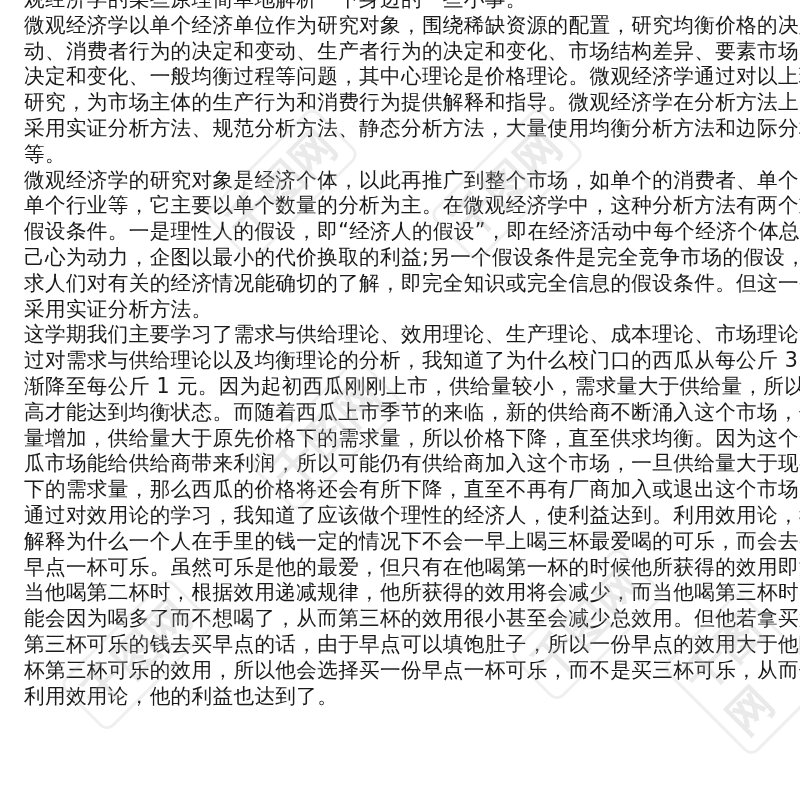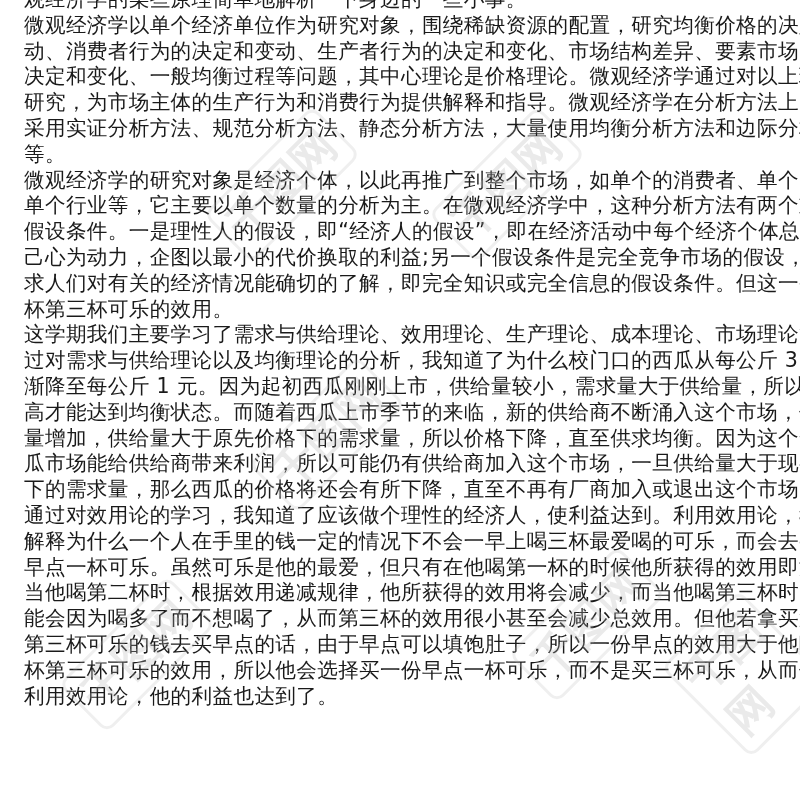--- a/index.html
+++ b/index.html
@@ -38,21 +38,21 @@
     <div class="line">采用实证分析方法、规范分析方法、静态分析方法，大量使用均衡分析方法和边际分析方法</div>
     <div class="line last">等。</div>
   </div>
 
   <div>
     <div class="line">微观经济学的研究对象是经济个体，以此再推广到整个市场，如单个的消费者、单个的厂商、</div>
     <div class="line">单个行业等，它主要以单个数量的分析为主。在微观经济学中，这种分析方法有两个重要的</div>
     <div class="line">假设条件。一是理性人的假设，即“经济人的假设”，即在经济活动中每个经济个体总是以利</div>
     <div class="line">己心为动力，企图以最小的代价换取的利益;另一个假设条件是完全竞争市场的假设，它要</div>
     <div class="line">求人们对有关的经济情况能确切的了解，即完全知识或完全信息的假设条件。但这一条件在</div>
-    <div class="line last">杯第三杯可乐的效用。</div>
+    <div class="line last">采用实证分析方法。</div>
   </div>
 
   <div>
     <div class="line">这学期我们主要学习了需求与供给理论、效用理论、生产理论、成本理论、市场理论等。通</div>
     <div class="line">过对需求与供给理论以及均衡理论的分析，我知道了为什么校门口的西瓜从每公斤 3 元渐</div>
     <div class="line">渐降至每公斤 1 元。因为起初西瓜刚刚上市，供给量较小，需求量大于供给量，所以价格较</div>
     <div class="line">高才能达到均衡状态。而随着西瓜上市季节的来临，新的供给商不断涌入这个市场，使供给</div>
     <div class="line">量增加，供给量大于原先价格下的需求量，所以价格下降，直至供求均衡。因为这个季节西</div>
     <div class="line">瓜市场能给供给商带来利润，所以可能仍有供给商加入这个市场，一旦供给量大于现有价格</div>
     <div class="line">下的需求量，那么西瓜的价格将还会有所下降，直至不再有厂商加入或退出这个市场，整个</div>

